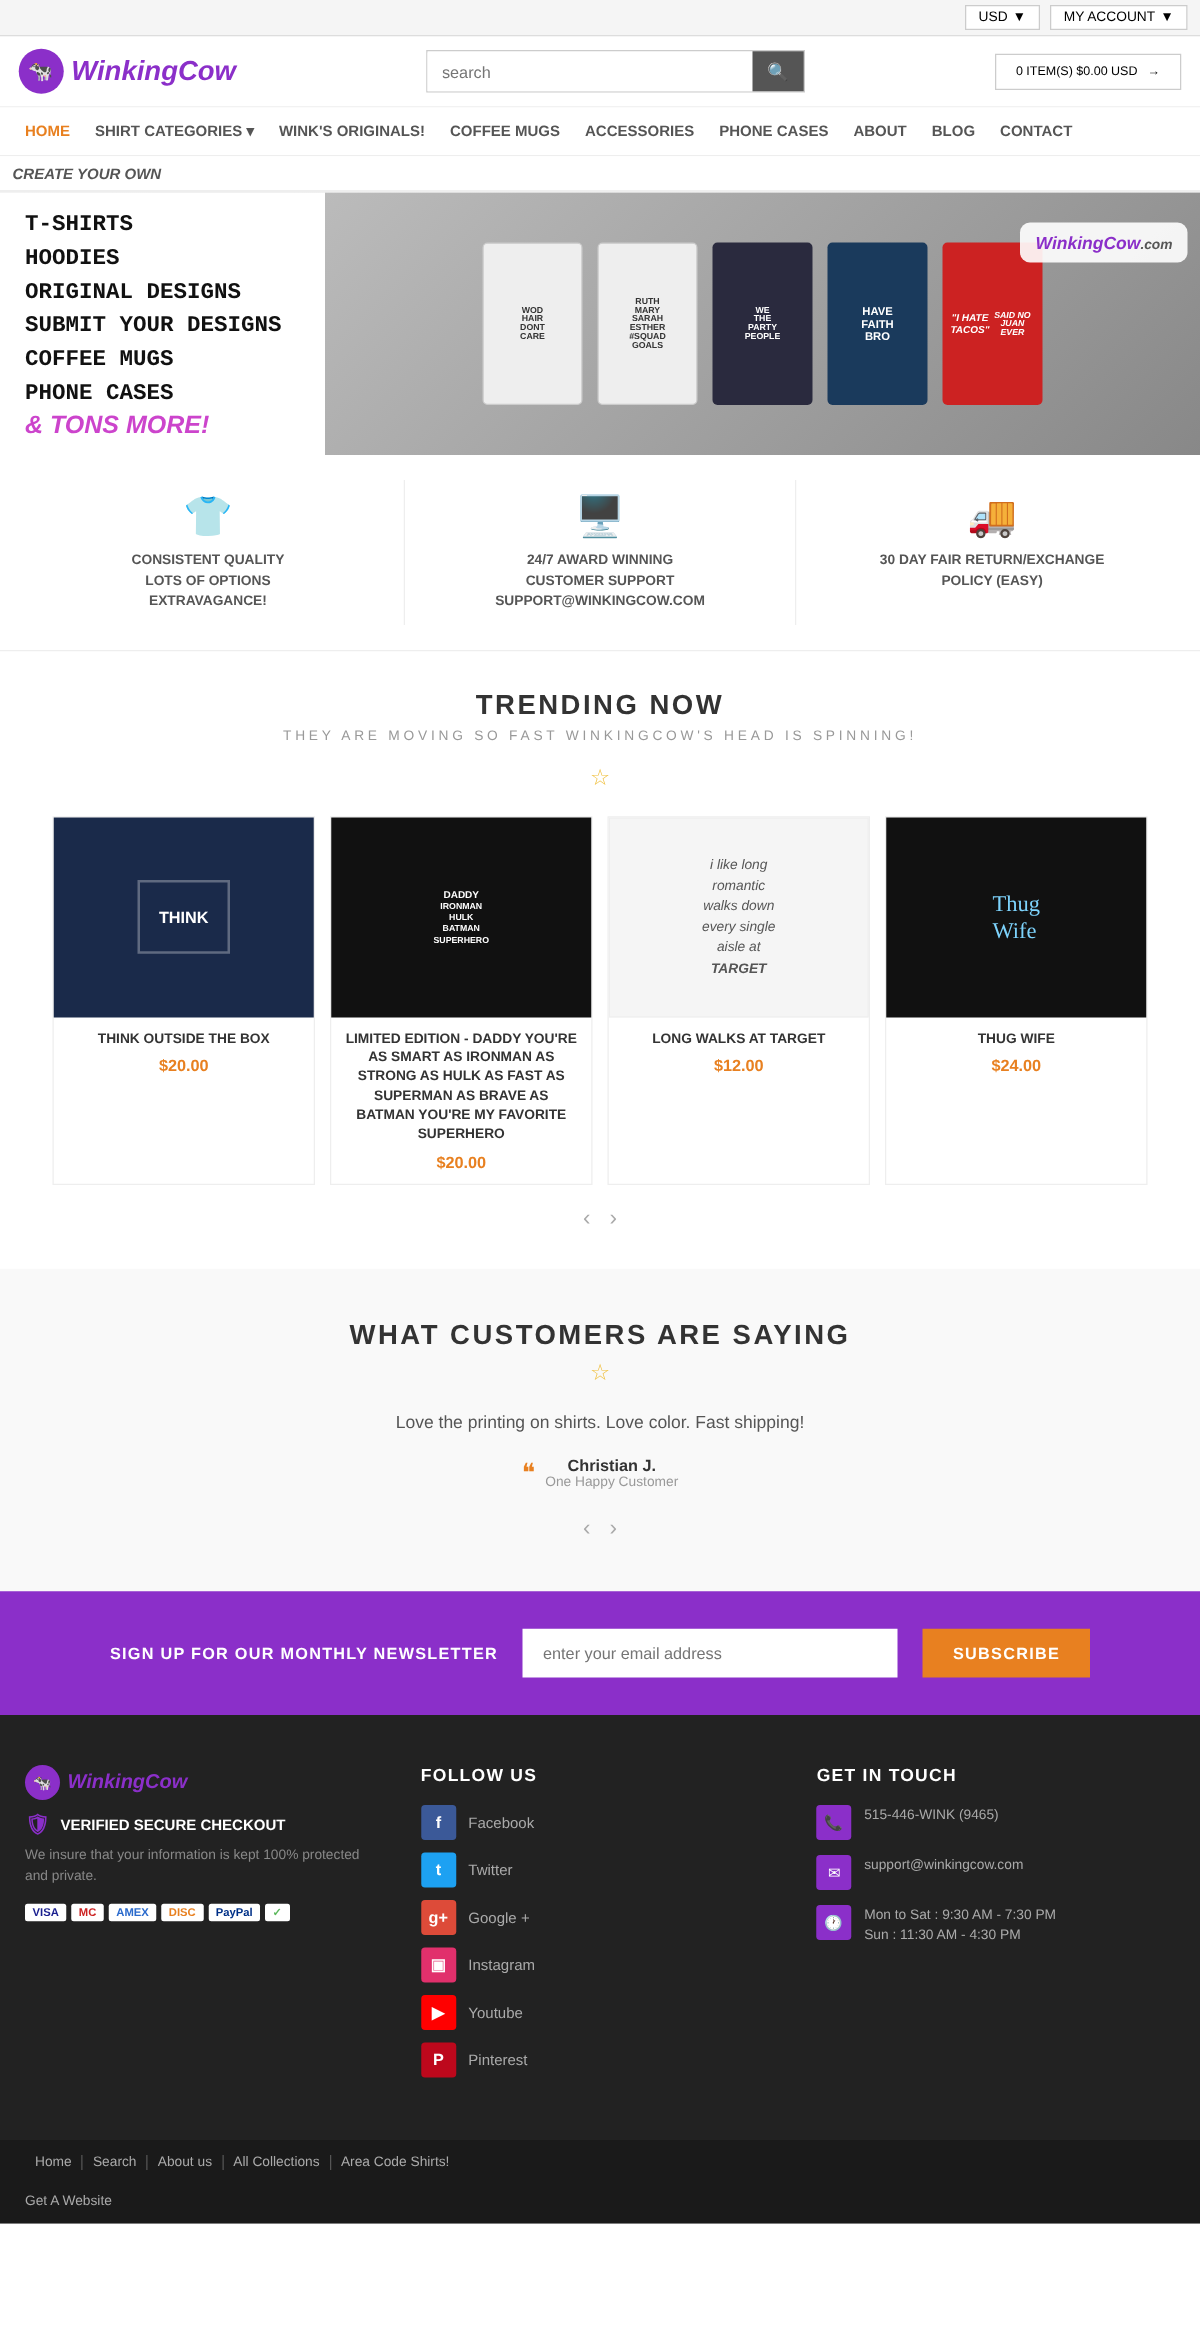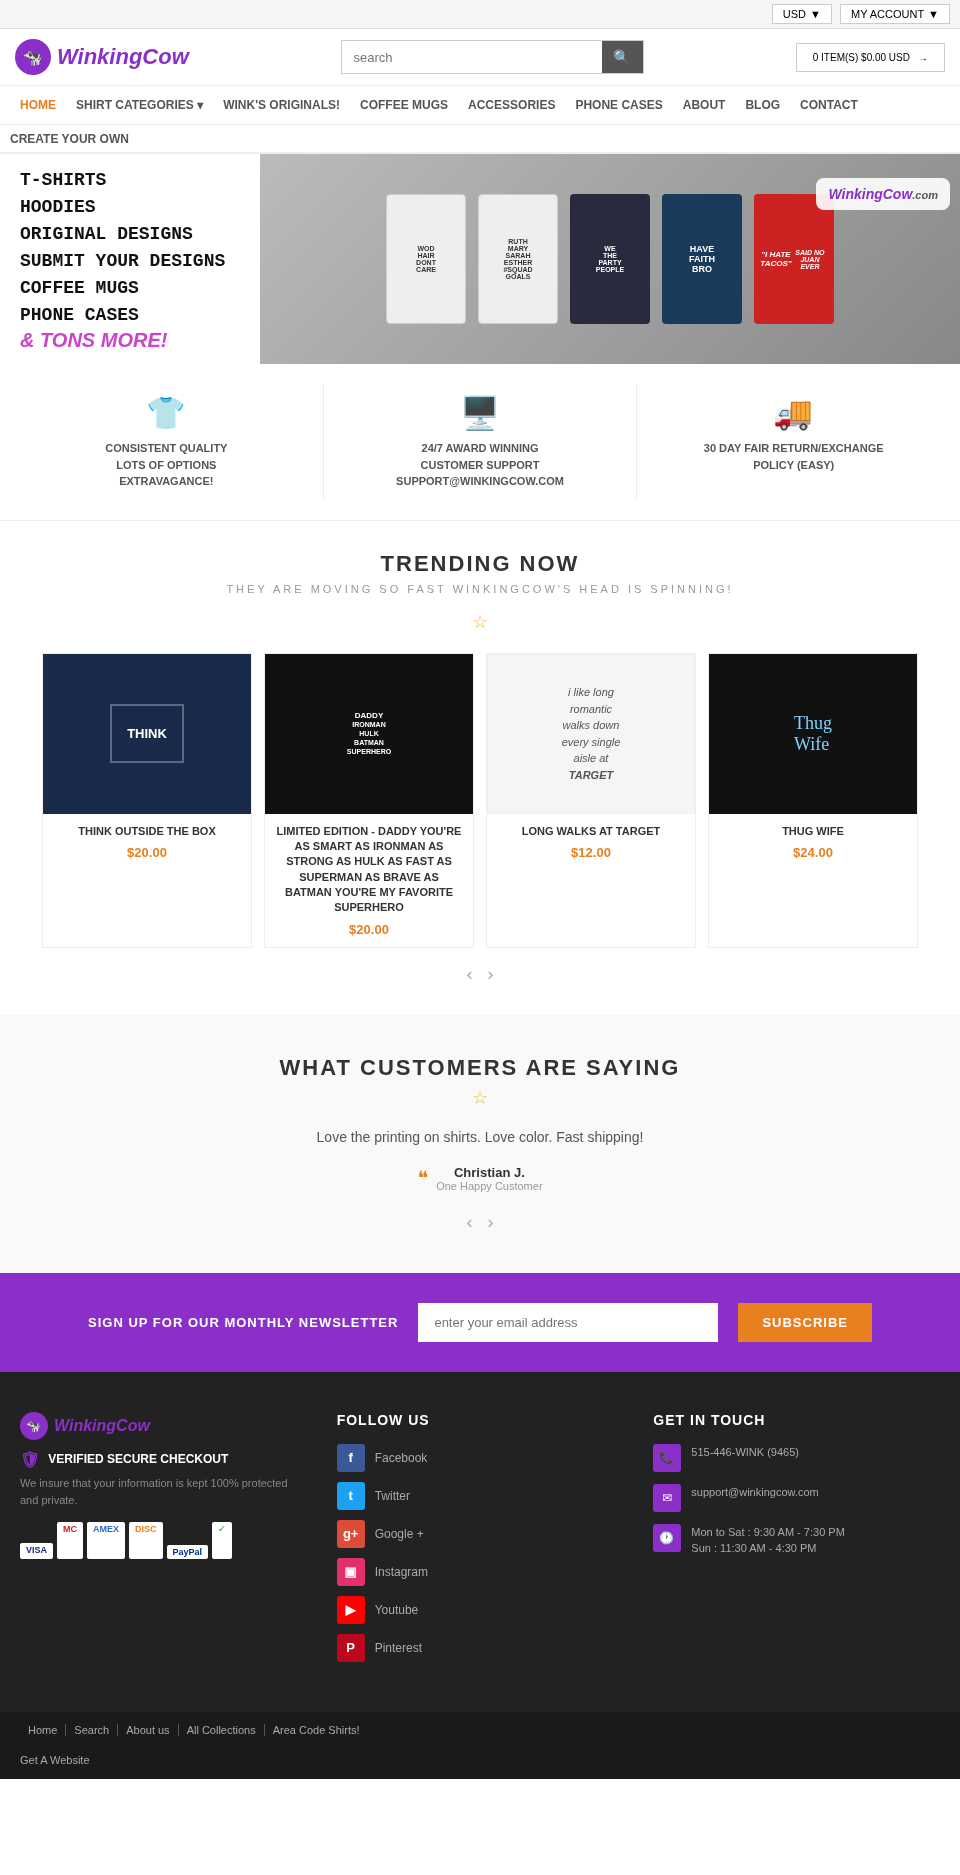--- a/index.html
+++ b/index.html
@@ -16,21 +16,21 @@
     .logo-text { color: #8b2fc9; font-size: 22px; font-style: italic; font-weight: bold; }
     .search-bar { display: flex; align-items: center; border: 1px solid #ccc; }
     .search-bar input { padding: 8px 12px; width: 260px; border: none; outline: none; font-size: 13px; color: #999; }
     .search-bar button { background: #555; color: #fff; border: none; padding: 8px 12px; cursor: pointer; font-size: 14px; }
     .cart-btn { border: 1px solid #ccc; padding: 8px 16px; display: flex; align-items: center; gap: 8px; cursor: pointer; font-size: 10px; background: #fff; }
 
     
     .nav { background: #fff; display: flex; align-items: center; padding: 0 10px; border-bottom: 1px solid #eee; flex-wrap: wrap; }
     .nav a { padding: 12px 10px; font-size: 12px; font-weight: 600; text-decoration: none; color: #555; text-transform: uppercase; display: inline-block; }
     .nav a.active { color: #e88020; }
-    .nav-second { background: #fff; padding: 6px 10px; border-bottom: 2px solid #eee; }
+    .nav-second { background: #fff; padding: 6px 10px; border-bottom: 2px solid #eee; font-style: italic; }
     .nav-second a { font-size: 12px; font-weight: 600; text-decoration: none; color: #555; text-transform: uppercase; }
 
     
     .hero { position: relative; background: linear-gradient(135deg, #e8e8e8 0%, #c8c8c8 100%); height: 210px; display: flex; overflow: hidden; }
     .hero-left { width: 260px; background: #fff; padding: 20px 20px; display: flex; flex-direction: column; justify-content: center; }
     .hero-left h2 { font-size: 18px; font-weight: 900; text-transform: uppercase; line-height: 1.5; color: #111; font-family: Liberation Mono, monospace; }
     .hero-accent { color: #cc44cc; font-style: italic; font-size: 20px; font-weight: 900; }
     .hero-right { flex: 1; background: linear-gradient(135deg, #bbb 0%, #888 100%); position: relative; overflow: hidden; display: flex; align-items: center; justify-content: center; }
     .hero-shirts { display: flex; gap: 12px; align-items: flex-end; padding: 10px; }
     .shirt-item { width: 80px; height: 130px; border-radius: 4px; display: flex; align-items: center; justify-content: center; font-size: 8px; font-weight: bold; text-align: center; color: #fff; position: relative; }
@@ -80,25 +80,25 @@
     .footer { background: #222; color: #aaa; padding: 40px 20px; display: flex; gap: 30px; }
     .footer-col { flex: 1; }
     .footer-logo { display: flex; align-items: center; gap: 6px; margin-bottom: 10px; }
     .footer-logo-icon { width: 28px; height: 28px; background: #8b2fc9; border-radius: 50%; display: flex; align-items: center; justify-content: center; color: #fff; font-size: 12px; }
     .footer-logo-text { color: #8b2fc9; font-size: 16px; font-style: italic; font-weight: bold; }
     .footer-secure { display: flex; align-items: center; gap: 8px; color: #fff; font-size: 12px; font-weight: 700; text-transform: uppercase; margin-bottom: 6px; }
     .shield-icon { color: #8b2fc9; font-size: 16px; }
     .footer-desc { font-size: 11px; color: #888; line-height: 1.6; margin-bottom: 12px; }
     .payment-icons { display: flex; gap: 4px; flex-wrap: wrap; }
     .payment-icon { background: #fff; border-radius: 2px; padding: 2px 6px; font-size: 9px; font-weight: bold; color: #333; }
-    .payment-icon.visa { color: #1a1f8f; margin-top: 21px; }
+    .payment-icon.visa { color: #1a1f8f; }
     .payment-icon.mc { color: #cc2222; }
     .payment-icon.discover { color: #e88020; }
     .payment-icon.amex { color: #2a6acc; }
-    .payment-icon.paypal { color: #003087; margin-top: 23px; }
+    .payment-icon.paypal { color: #003087; }
     .payment-icon.shopify { color: #5cb85c; }
 
     .footer-heading { color: #fff; font-size: 14px; font-weight: 700; text-transform: uppercase; margin-bottom: 16px; letter-spacing: 1px; }
     .social-item { display: flex; align-items: center; gap: 10px; margin-bottom: 10px; }
     .social-icon { width: 28px; height: 28px; border-radius: 3px; display: flex; align-items: center; justify-content: center; color: #fff; font-size: 13px; font-weight: bold; }
     .social-icon.fb { background: #3b5998; }
     .social-icon.tw { background: #1da1f2; }
     .social-icon.gp { background: #dd4b39; }
     .social-icon.ig { background: #e1306c; }
     .social-icon.yt { background: #ff0000; }

